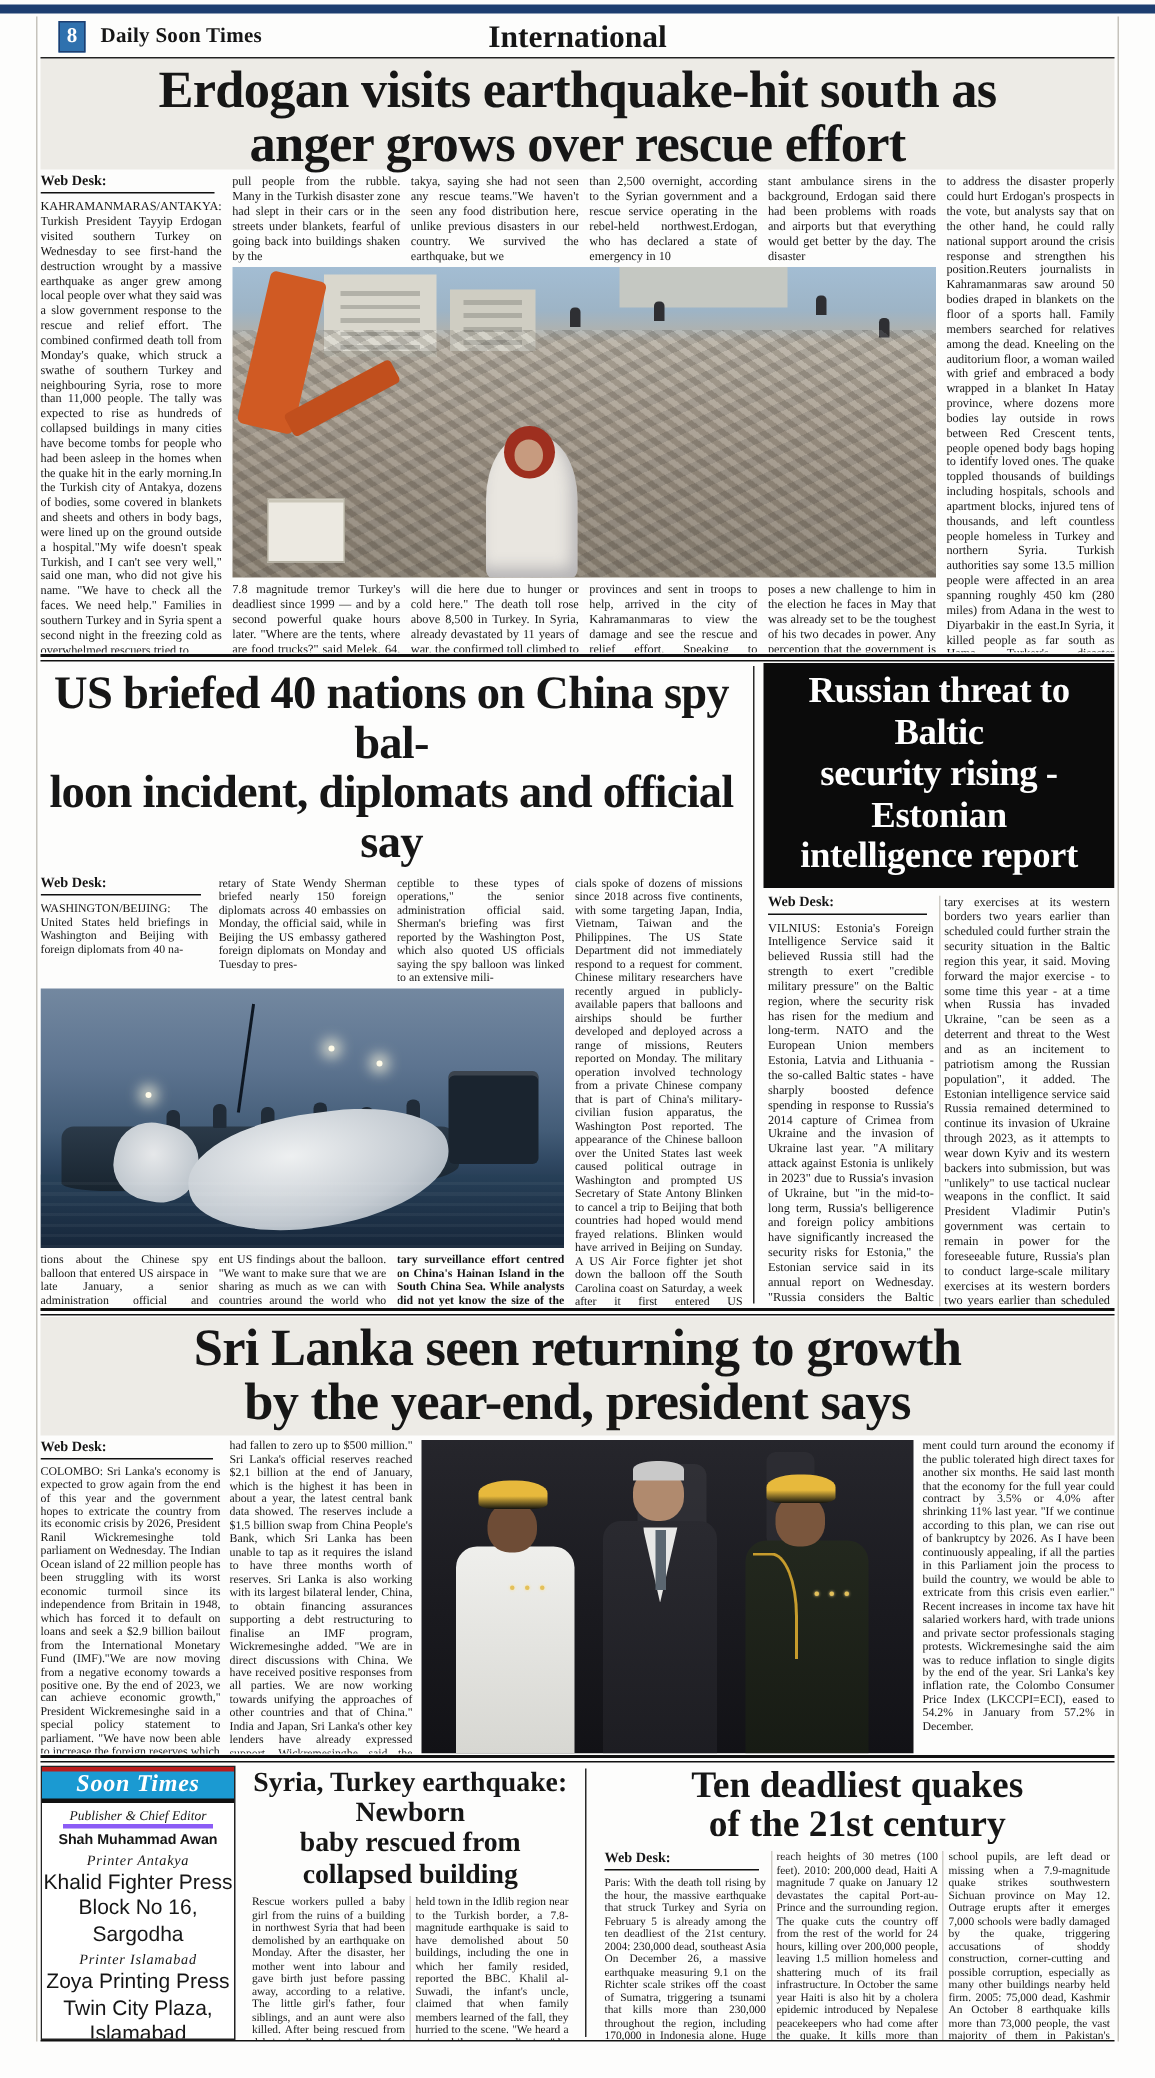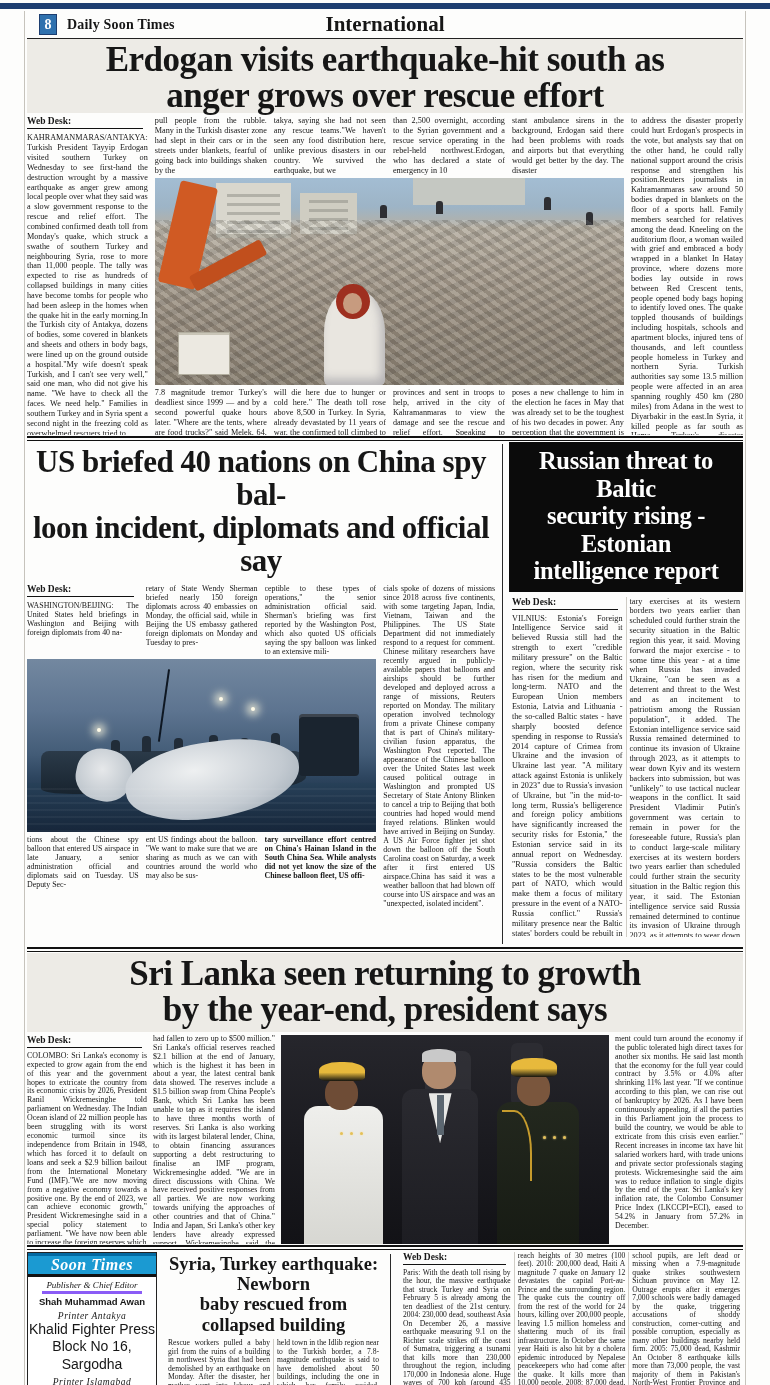--- a/index.html
+++ b/index.html
@@ -30,21 +30,21 @@
 
   
   .erdogan-body { display:grid; grid-template-columns:repeat(6,1fr); grid-template-rows:auto 207px 1fr;
                   column-gap:7px; row-gap:3px; height:322px; overflow:hidden; padding-top:3px; }
   .e-c1 { grid-area:1/1/4/2; } .e-c6 { grid-area:1/6/4/7; }
   .e-c2t{ grid-area:1/2/2/3; } .e-c3t{ grid-area:1/3/2/4; } .e-c4t{ grid-area:1/4/2/5; } .e-c5t{ grid-area:1/5/2/6; }
   .e-img{ grid-area:2/2/3/6; } 
   .e-c2b{ grid-area:3/2/4/3; } .e-c3b{ grid-area:3/3/4/4; } .e-c4b{ grid-area:3/4/4/5; } .e-c5b{ grid-area:3/5/4/6; }
 
   
-  .row2 { display:flex; height:504px; overflow:hidden; }
+  .row2 { display:flex; height:429px; overflow:hidden; }
   .balloon-art { width:472px; flex:0 0 472px; padding-right:4px; }
   .vrule { flex:0 0 1px; background:#2a2a2a; margin:2px 3px; }
   .baltic-art { flex:1; padding-left:3px; }
   .balloon-head { font-weight:bold; font-size:31px; line-height:1.06; text-align:center; letter-spacing:-.5px; padding:4px 0 6px; }
   .balloon-body { display:grid; grid-template-columns:repeat(4,1fr); grid-template-rows:auto 173px 1fr;
                   column-gap:7px; row-gap:3px; height:358px; overflow:hidden; }
   .b-c1t{ grid-area:1/1/2/2; } .b-c2t{ grid-area:1/2/2/3; } .b-c3t{ grid-area:1/3/2/4; }
   .b-img{ grid-area:2/1/3/4; }
   .b-c1b{ grid-area:3/1/4/2; } .b-c2b{ grid-area:3/2/4/3; } .b-c3b{ grid-area:3/3/4/4;font-weight:bold; }
   .b-c4 { grid-area:1/4/4/5; }
@@ -58,21 +58,21 @@
   
   .sl-body { display:grid; grid-template-columns:120px 122px 1fr 128px; column-gap:6px; height:212px;
              overflow:hidden; padding-top:3px; }
   .sl-c { overflow:hidden; }
   .sl-body .bodytext { font-size:7.9px; line-height:1.13; }
 
   
   .row4 { display:flex; height:184px; overflow:hidden; margin-top:2px; border-bottom:1.5px solid #111; }
   .pubbox { flex:0 0 130px; border:1.5px solid #222; background:#fff; display:flex; flex-direction:column;
             text-align:center; overflow:hidden; }
-  .pub-banner { background:#1b9ad2; border-top:3px solid #0369a1; border-bottom:3px solid #111;
+  .pub-banner { background:#1b9ad2; border-top:3px solid #b91c1c; border-bottom:3px solid #111;
                 color:#fff; font-weight:bold; font-style:italic; font-size:16px; height:24px;
                 display:flex; align-items:center; justify-content:center; letter-spacing:.5px;
                 transform:skew(0);text-align:right; }
   .pub-role { font-style:italic; font-size:9px; margin-top:3px; border-bottom:3px solid #8b5cf6;
               display:inline-block; align-self:center; padding:0 4px 1px; }
   .pub-name { font-family:"Liberation Sans", sans-serif; font-weight:bold; font-size:9.5px; margin-top:2px; }
   .pub-printer { font-style:italic; font-size:9.5px; margin-top:4px; letter-spacing:.5px; }
   .pub-line { font-family:"Liberation Sans", sans-serif; font-size:14px; line-height:1.25; }
   .pub-address { margin-top:auto; background:#36312c; color:#f2efe9; font-family:"Liberation Sans", sans-serif;
                  font-size:8.3px; font-weight:bold; line-height:1.3; padding:3px 2px 4px; }
@@ -336,20 +336,24 @@
         </h3>
         <div class="nb-cols">
           <div class="col bodytext">Rescue workers pulled a baby girl from the ruins of a building in northwest Syria that had been demolished by an earthquake on Monday. After the disaster, her mother went into labour and gave birth just before passing away, according to a relative. The little girl's father, four siblings, and an aunt were also killed. After being rescued from debris in Jindayris, the infant was seen being carried by a man in dramatic footage while she was covered in dust.She is currently in stable condition, according to a doctor at a hospital in neighbouring Afrin. In Jindayris, an opposition-</div>
           <div class="col bodytext">held town in the Idlib region near to the Turkish border, a 7.8-magnitude earthquake is said to have demolished about 50 buildings, including the one in which her family resided, reported the BBC. Khalil al-Suwadi, the infant's uncle, claimed that when family members learned of the fall, they hurried to the scene. "We heard a voice while we were digging," he told AFP news agency on Tuesday. "We cleared the dust and found the baby with the umbilical cord [intact], so we cut it and my cousin took her to hospital." The infant had "many bruises and lacerations over her body.</div>
         </div>
       </section>
 
       <div class="vrule"></div>
 
       <section class="qk">
+        <h3 class="qk-head">
+          <span>Ten deadliest quakes</span><br>
+          <span>of the 21st century</span>
+        </h3>
         <div class="qk-cols">
           <div class="col">
             <div class="webdesk">Web Desk:</div>
             <div class="bodytext">Paris: With the death toll rising by the hour, the massive earthquake that struck Turkey and Syria on February 5 is already among the ten deadliest of the 21st century. 2004: 230,000 dead, southeast Asia On December 26, a massive earthquake measuring 9.1 on the Richter scale strikes off the coast of Sumatra, triggering a tsunami that kills more than 230,000 throughout the region, including 170,000 in Indonesia alone. Huge waves of 700 kph (around 435 mph)</div>
           </div>
           <div class="col bodytext">reach heights of 30 metres (100 feet). 2010: 200,000 dead, Haiti A magnitude 7 quake on January 12 devastates the capital Port-au-Prince and the surrounding region. The quake cuts the country off from the rest of the world for 24 hours, killing over 200,000 people, leaving 1.5 million homeless and shattering much of its frail infrastructure. In October the same year Haiti is also hit by a cholera epidemic introduced by Nepalese peacekeepers who had come after the quake. It kills more than 10,000 people. 2008: 87,000 dead, Sichuan More than 87,000, including 5,335</div>
           <div class="col bodytext">school pupils, are left dead or missing when a 7.9-magnitude quake strikes southwestern Sichuan province on May 12. Outrage erupts after it emerges 7,000 schools were badly damaged by the quake, triggering accusations of shoddy construction, corner-cutting and possible corruption, especially as many other buildings nearby held firm. 2005: 75,000 dead, Kashmir An October 8 earthquake kills more than 73,000 people, the vast majority of them in Pakistan's North-West Frontier Province and the Pakistani-administered zone of Kashmir state.</div>
         </div>
       </section>
     </div>

